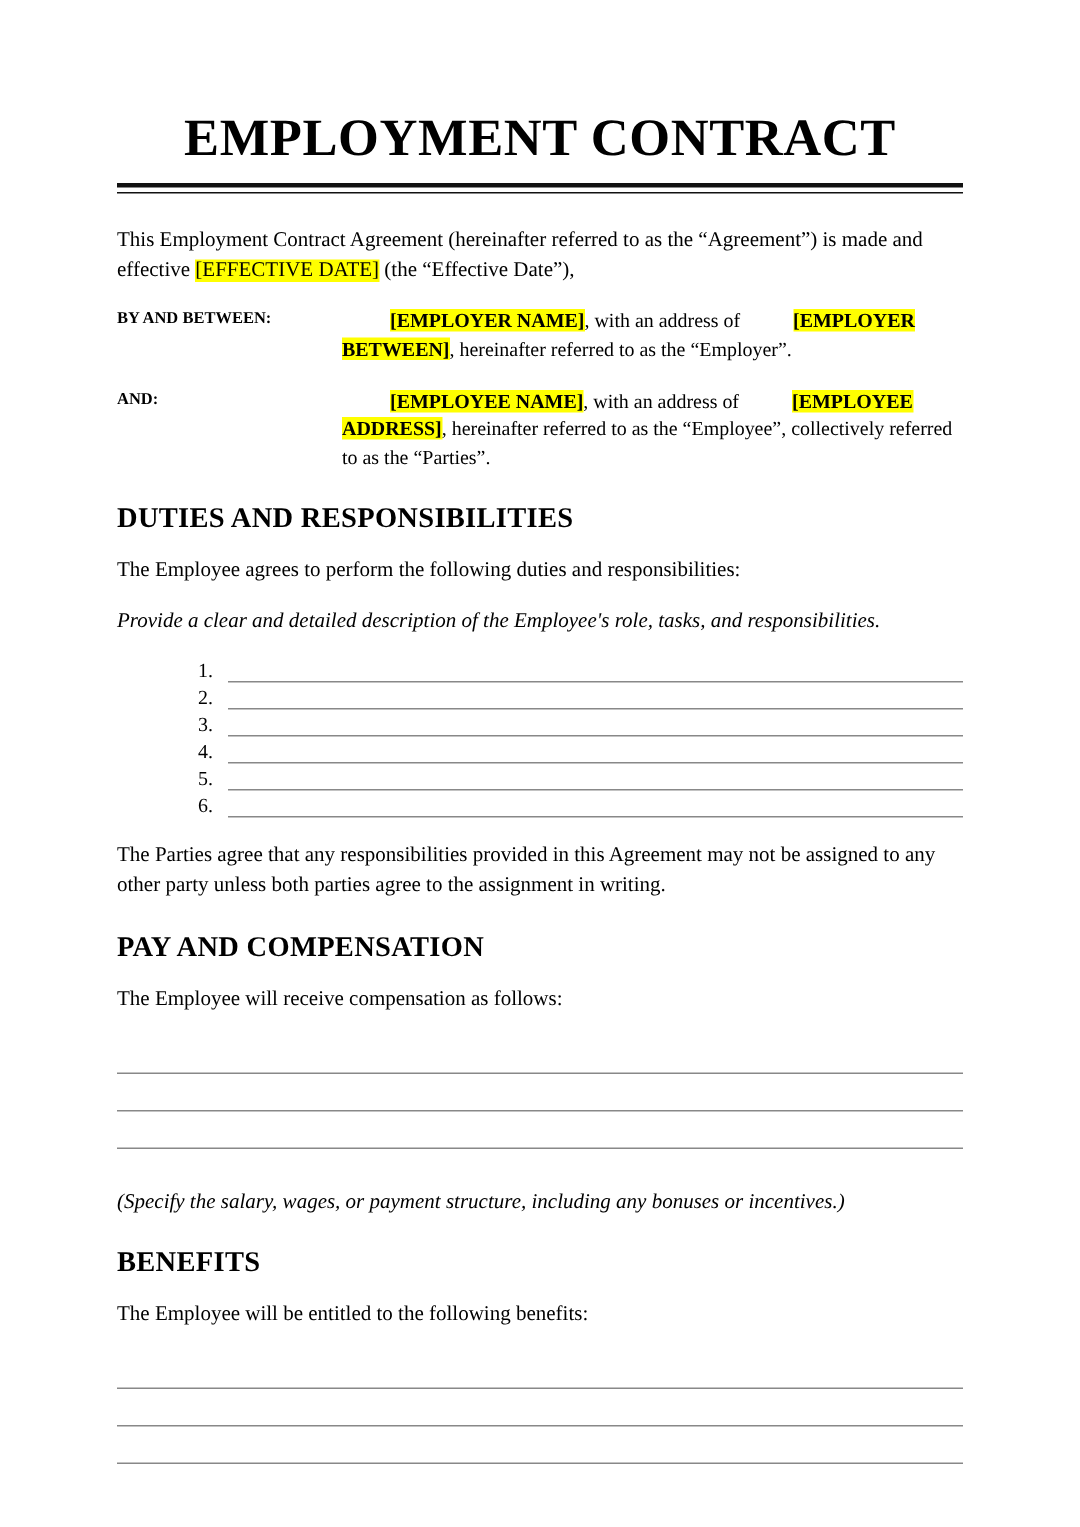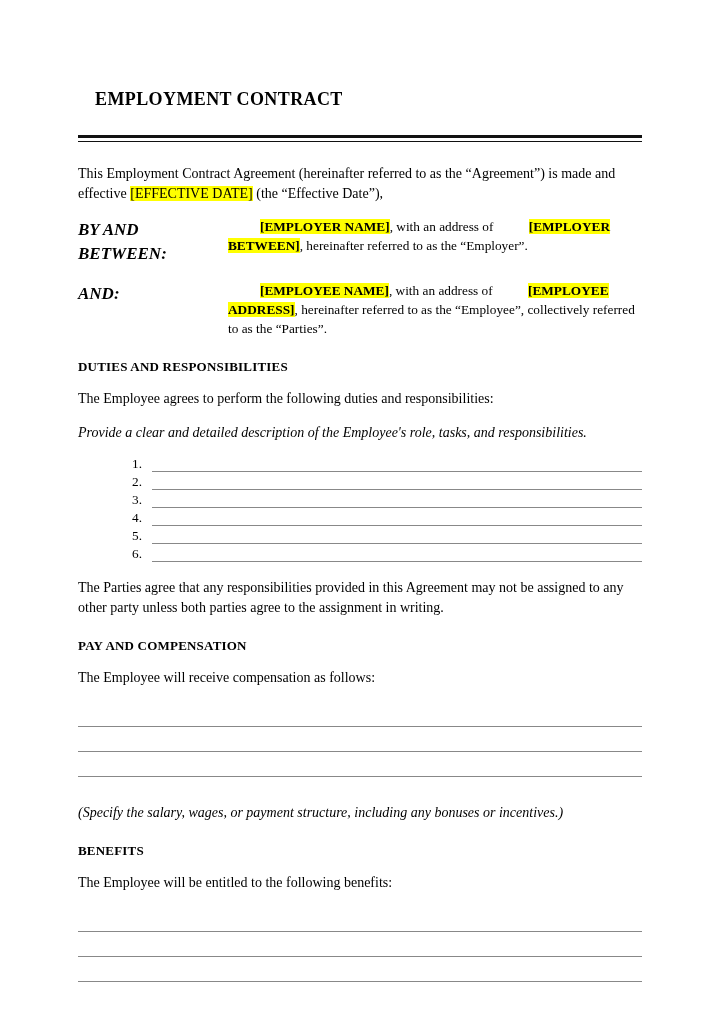--- a/index.html
+++ b/index.html
@@ -22,25 +22,25 @@
     box-sizing: border-box;
     padding: 0;
   }
   .doc-body {
     position: absolute;
     left: 78px;
     top: 72px;
     width: 564px;
   }
   .doc-title {
-    text-align: left;
-    font-size: 18px;
+    text-align: center;
+    font-size: 35px;
     font-weight: bold;
     letter-spacing: 0.4px;
-    margin: 17px;
+    margin: 0;
     padding-bottom: 8px;
   }
   .rule-double {
     border-top: 3px solid #111;
     border-bottom: 1px solid #111;
     height: 3px;
     margin-top: 2px;
     margin-bottom: 22px;
   }
   p.para {
@@ -55,34 +55,33 @@
     margin-left: 32px;
   }
   .hl-plain {
     background: #ffff00;
   }
   .party-row {
     display: flex;
     margin: 0 0 16px 0;
   }
   .party-label {
-    font-size: 17px;
+    font-size: 11px;
     font-weight: bold;
     width: 150px;
     flex: 0 0 150px;
     line-height: 1.42;
-    font-style: italic;
   }
   .party-text {
     font-size: 13.3px;
     line-height: 1.42;
     flex: 1 1 auto;
   }
   h2.section {
-    font-size: 13px;
+    font-size: 19px;
     font-weight: bold;
     margin: 20px 0 14px 0;
     letter-spacing: 0.2px;
   }
   .italic {
     font-style: italic;
   }
   .numbered-lines {
     margin: 10px 0 16px 0;
     padding: 0;

